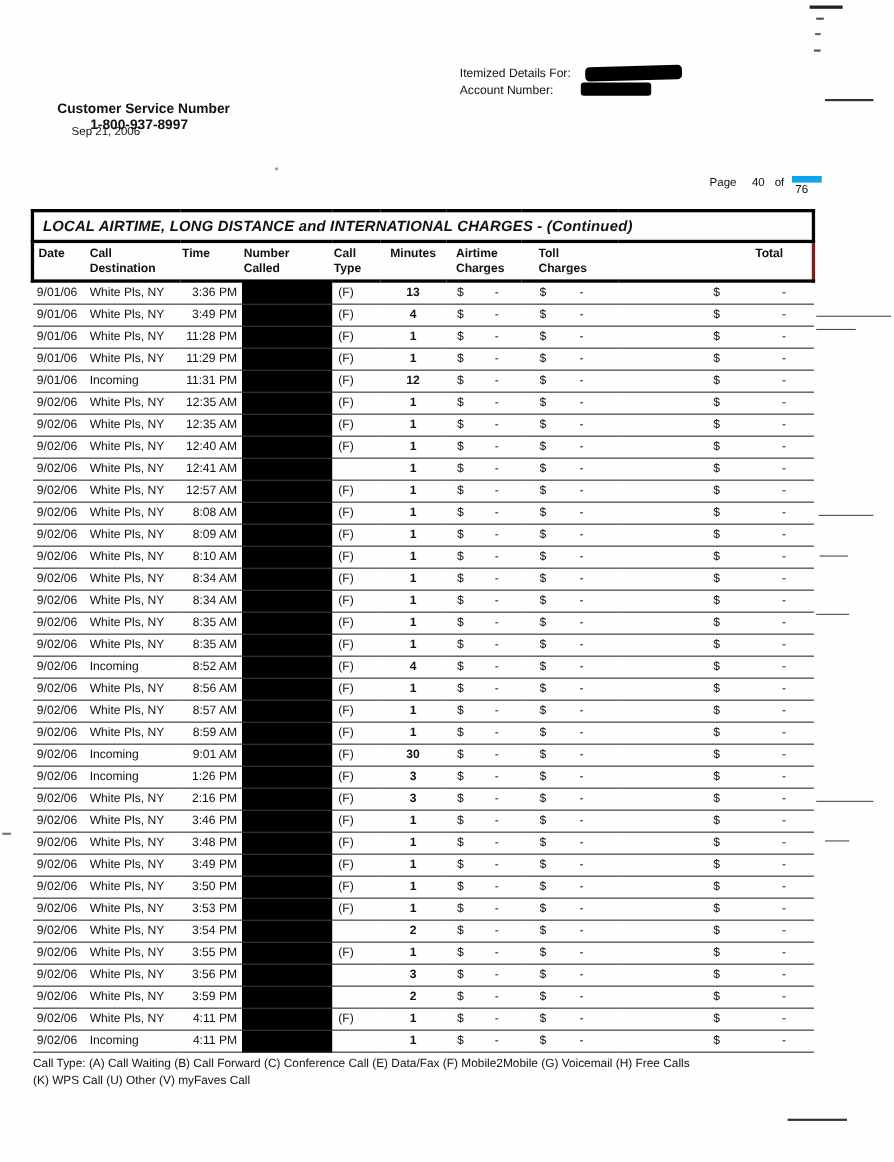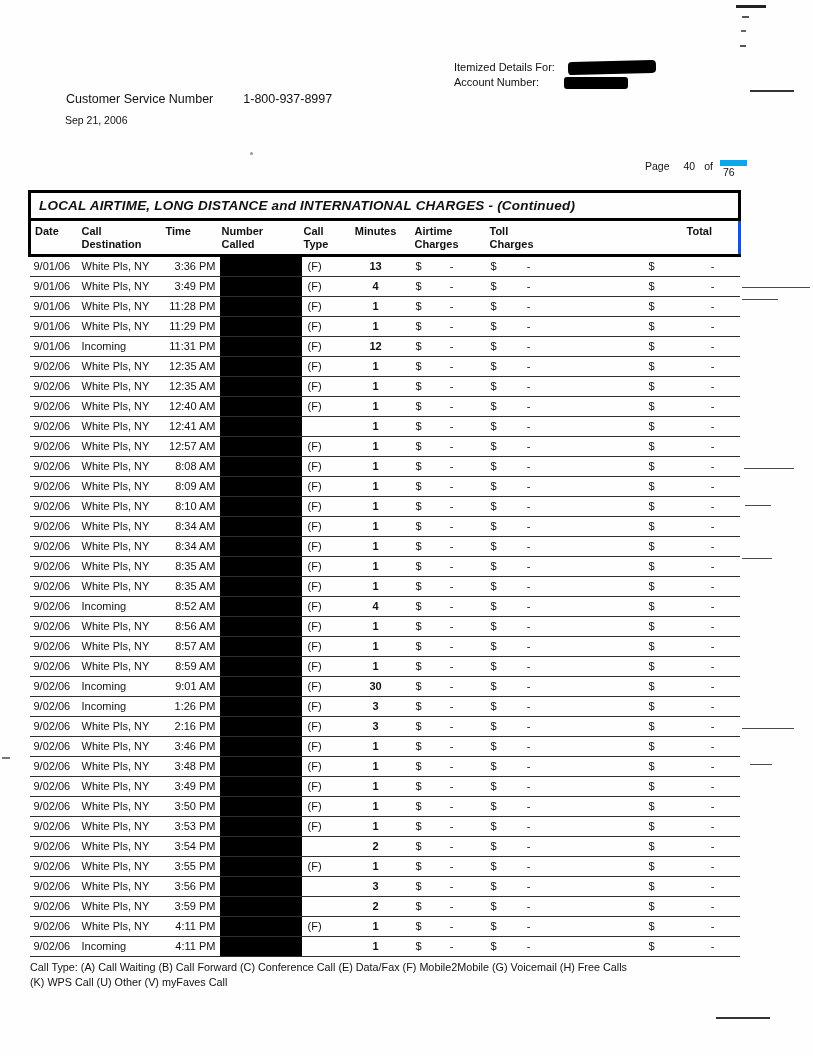--- a/index.html
+++ b/index.html
@@ -5,27 +5,27 @@
   * { margin:0; padding:0; box-sizing:border-box; }
   html,body { background:#ffffff; }
   .page {
     position:relative; width:813px; height:1056px; margin:0 auto;
     background:#fefefe; color:#111;
     font-family:"Liberation Sans", sans-serif; overflow:hidden;
   }
 
   
   .itemized { position:absolute; left:418px; top:60px; font-size:11px; line-height:15px; }
-  .info-row { display:flex; align-items:center; height:15px;margin-left:36px; }
+  .info-row { display:flex; height:15px; }
   .info-row .lbl { display:inline-block; width:114px; }
   .redaction { display:inline-block; background:#000; }
   .redaction-name { width:88px; height:13px; border-radius:4px; transform:rotate(-1.5deg); }
   .redaction-account { width:64px; height:12px; border-radius:3px; margin-left:-4px; }
 
-  .cs-row { position:absolute; left:66px; top:92px; font-size:12.5px; font-weight:normal; display:flex; }
+  .cs-row { position:absolute; left:52px; top:92px; font-size:12.5px; font-weight:bold; display:flex;flex-direction:column; }
   .cs-row .cs-number { margin-left:30px; }
 
   .date-row { position:absolute; left:65px; top:114px; font-size:10.5px; }
 
   .page-indicator { position:absolute; left:645px; top:112px; font-size:10.5px; display:flex; align-items:flex-start;margin-top:48px; }
   .page-indicator .pg-word { margin-right:14px; }
   .page-indicator .pg-num { margin-right:9px; }
   .page-indicator .pg-of { margin-right:7px; }
   .page-indicator .pg-total { border-top:6px solid #0ea5e9; padding:0 12px 0 3px; }
 
@@ -44,21 +44,21 @@
   .title-row th {
     border:3px solid #000; text-align:left; padding:5px 6px 5px 8px;
     font-size:13.5px; font-weight:bold; font-style:italic; letter-spacing:.2px;
   }
   .col-head th {
     font-size:11px; font-weight:bold; text-align:left; vertical-align:top;
     padding:4px 2px 3px; line-height:13px; white-space:pre-line;
     border-bottom:3px solid #000;
   }
   .col-head th:first-child { border-left:3px solid #000; padding-left:4px; }
-  .col-head th:last-child  { border-right:3px solid #1d4ed8; }
+  .col-head th:last-child  { border-right:3px solid #7f1d1d; }
 
   tbody td {
     font-size:11px; line-height:13px; height:19px; vertical-align:middle;
     border-bottom:1px solid #2e2e2e; padding:3px 2px;
   }
   .c-date { padding-left:4px; }
   td.c-time { text-align:right; padding-right:4px; }
   td.c-num  { background:#000; }
   .c-type { padding-left:6px; }
   .c-min  { text-align:center;font-weight:bold; }

